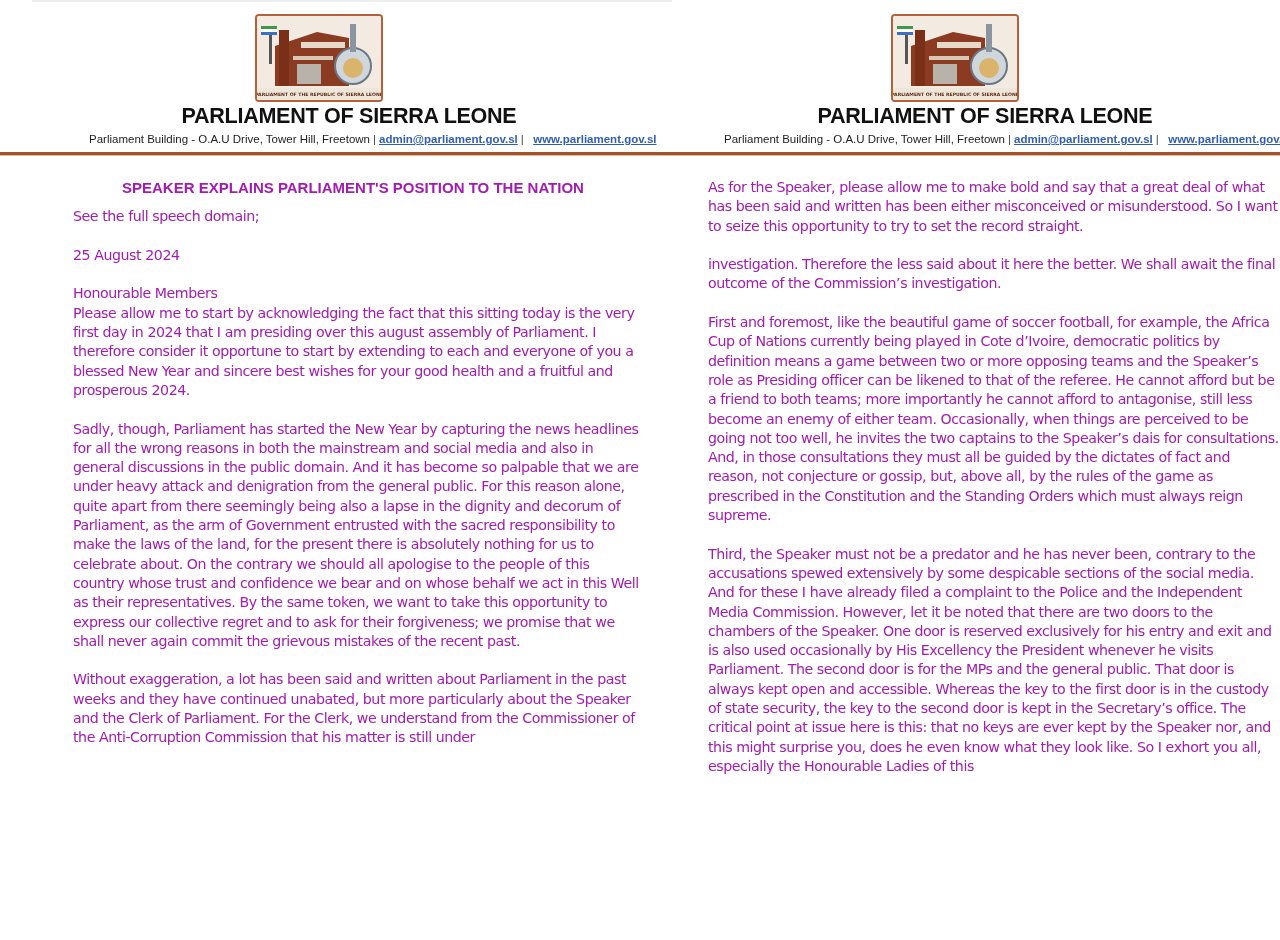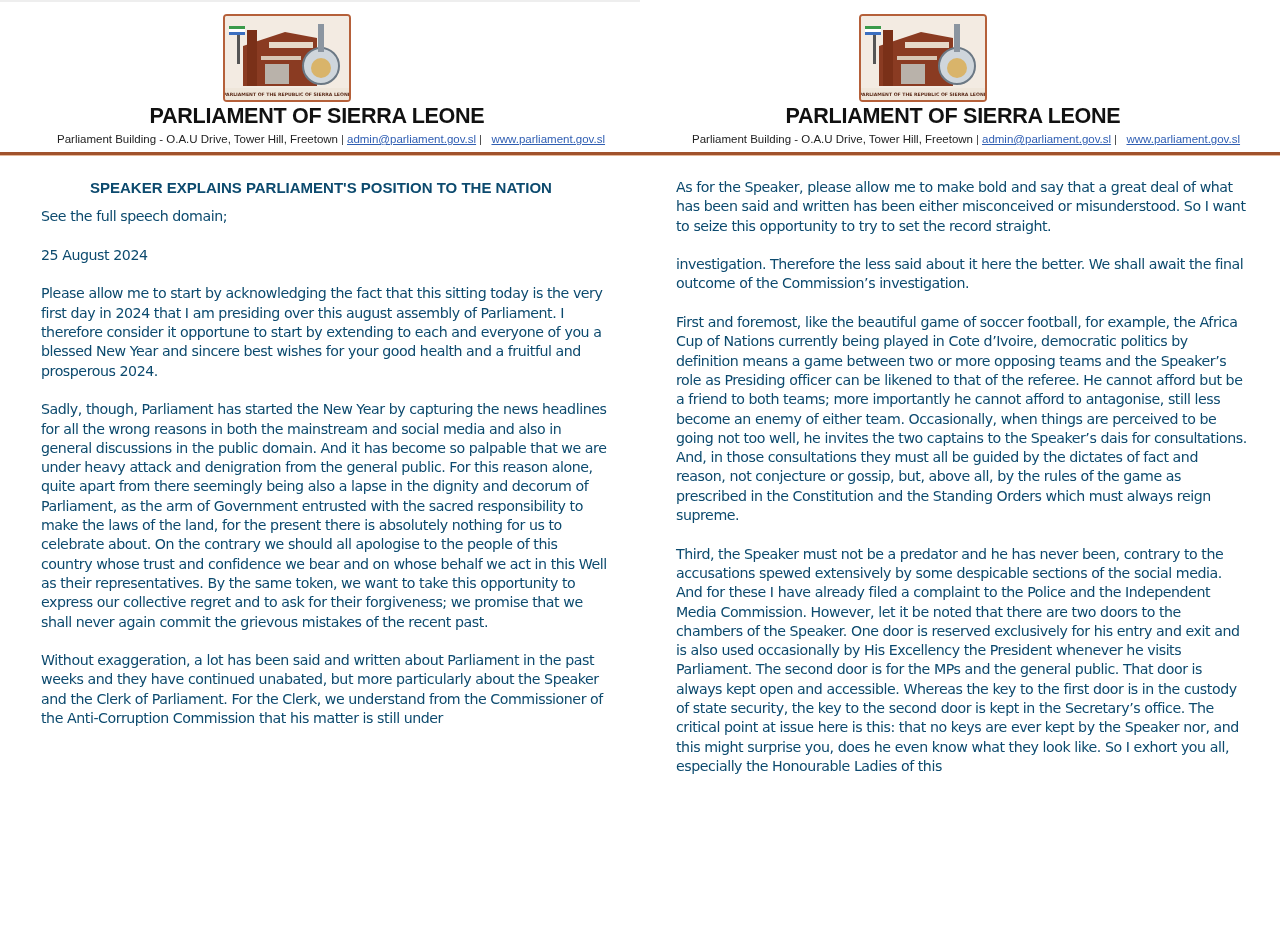--- a/index.html
+++ b/index.html
@@ -1,20 +1,20 @@
 <!DOCTYPE html>
 <html><head>
 <meta charset="utf-8">
 <style>
   html, body { margin: 0; padding: 0; background: #ffffff; }
   body {
     width: 1280px; height: 940px; position: relative; overflow: hidden;
     font-family: "DejaVu Sans", sans-serif; color: #1a1a1a;
   }
-  .page { position: absolute; top: 0; width: 640px; height: 840px; }
+  .page { position: absolute; top: 0; width: 640px; height: 840px; margin-left: 32px; }
   .page.left { left: 0; }
   .page.right { left: 640px; }
   .page.left::before {
     content: ""; position: absolute; left: 0; top: 0; width: 640px; height: 2px; background: #eeeeee;
   }
   .logo {
     position: absolute; top: 14px; width: 128px; height: 88px;
     border: 2px solid #b5603a; border-radius: 4px; background: #f4ece4;
     box-sizing: border-box; overflow: hidden;
   }
@@ -28,30 +28,30 @@
     transform: scaleX(0.98);
   }
   .page.left .org-title { left: -3px; }
   .page.right .org-title { left: -7px; }
   .address {
     position: absolute; top: 133px; font-family: "Liberation Sans", sans-serif;
     font-size: 11.5px; color: #222; white-space: nowrap;
   }
   .page.left .address { left: 57px; }
   .page.right .address { left: 52px; }
-  .address a { color: #2f5eb3; text-decoration: underline; }
+  .address a { color: #2f5eb3; text-decoration: underline; font-weight: bold; }
   .address .sep { color: #444; margin: 0 3px; }
   .divider {
     position: absolute; top: 152px; left: 0; width: 1280px; height: 3px;
     background: #a0522d; border-bottom: 1px solid #e6b89a;
   }
   .content {
     position: absolute; top: 178px; width: 570px;
     font-family: "DejaVu Sans", sans-serif; font-size: 14.2px; line-height: 19.3px;
-    letter-spacing: -0.45px; color: #0c4a6e;
+    letter-spacing: -0.45px; color: #a21caf;
   }
   .page.left .content { left: 41px; }
   .page.right .content { left: 36px; width: 575px; }
   .headline {
     font-family: "Liberation Sans", sans-serif; font-weight: bold; font-size: 15px;
     text-align: center; margin: 0 0 10px 0; letter-spacing: 0; padding-right: 10px;
   }
   .para { margin: 0 0 19.3px 0; }
   .line { display: block; }
 </style>
@@ -83,20 +83,21 @@
     <span>Parliament Building - O.A.U Drive, Tower Hill, Freetown</span><span class="sep">|</span><a>admin@parliament.gov.sl</a><span class="sep">|</span>&nbsp;&nbsp;<a>www.parliament.gov.sl</a>
   </div>
 
   <div class="content">
     <div class="headline">SPEAKER EXPLAINS PARLIAMENT'S POSITION TO THE NATION</div>
     <p class="para">See the full speech domain;</p>
     <p class="para">
       <span class="line">25 August 2024</span>
     </p>
     <p class="para">
+      <span class="line">Honourable Members</span>
       <span>Please allow me to start by acknowledging the fact that this sitting today is the very first day in 2024 that I am presiding over this august assembly of Parliament. I therefore consider it opportune to start by extending to each and everyone of you a blessed New Year and sincere best wishes for your good health and a fruitful and prosperous 2024.</span>
     </p>
     <p class="para">Sadly, though, Parliament has started the New Year by capturing the news headlines for all the wrong reasons in both the mainstream and social media and also in general discussions in the public domain. And it has become so palpable that we are under heavy attack and denigration from the general public. For this reason alone, quite apart from there seemingly being also a lapse in the dignity and decorum of Parliament, as the arm of Government entrusted with the sacred responsibility to make the laws of the land, for the present there is absolutely nothing for us to celebrate about. On the contrary we should all apologise to the people of this country whose trust and confidence we bear and on whose behalf we act in this Well as their representatives. By the same token, we want to take this opportunity to express our collective regret and to ask for their forgiveness; we promise that we shall never again commit the grievous mistakes of the recent past.</p>
     <p class="para">Without exaggeration, a lot has been said and written about Parliament in the past weeks and they have continued unabated, but more particularly about the Speaker and the Clerk of Parliament. For the Clerk, we understand from the Commissioner of the Anti-Corruption Commission that his matter is still under</p>
   </div>
 </div>
 
 <div class="page right">
   <div class="logo">
     <svg width="124" height="84" viewBox="0 0 124 84">

